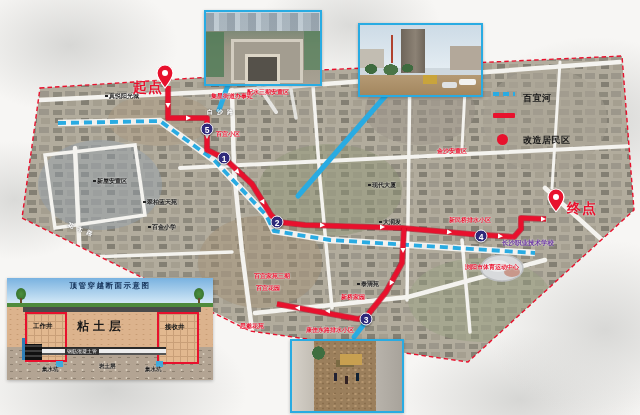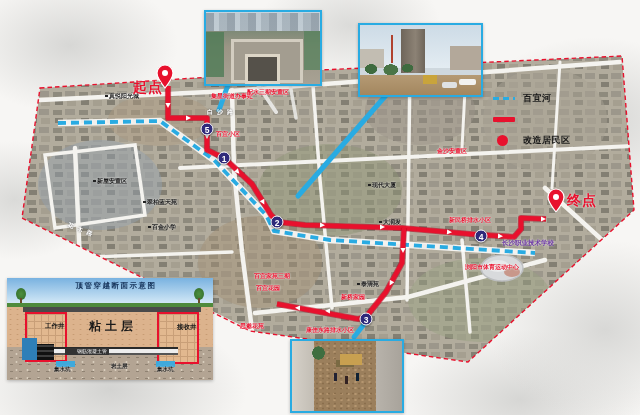--- a/index.html
+++ b/index.html
@@ -38,21 +38,21 @@
     position:absolute;width:13px;height:13px;border-radius:50%;
     background:#2f2a7b;border:1.5px solid #fff;box-sizing:border-box;
     color:#fff;font-size:8.5px;font-weight:bold;
     display:flex;align-items:center;justify-content:center;
     transform:translate(-50%,-50%);box-shadow:0 1px 2px rgba(0,0,0,.45);
   }
   .pin-label{position:absolute;color:#e8112d;font-weight:bold;font-size:14px;letter-spacing:1px;text-shadow:0 0 2px rgba(255,255,255,.9);}
 
   
   .legend{position:absolute;left:493px;top:92px;}
-  .legend-row{display:flex;align-items:center;margin-bottom:8px;height:13px;}
+  .legend-row{display:flex;margin-bottom:8px;height:13px;}
   .sw{flex:0 0 auto;margin-right:8px;}
   .sw-dash{width:22px;height:3.5px;background:repeating-linear-gradient(90deg,#29abe2 0 6px,transparent 6px 10px);}
   .sw-solid{width:22px;height:4.5px;background:#e8112d;border-radius:1px;}
   .sw-dot-p{width:12px;height:12px;border-radius:50%;background:#2f2a7b;margin-left:4px;margin-right:14px;}
   .sw-dot-r{width:11px;height:11px;border-radius:50%;background:#e8112d;margin-left:4px;margin-right:15px;}
   .legend-label{font-size:9px;font-weight:bold;color:#1a1a1a;letter-spacing:.5px;white-space:nowrap;}
 
   
   .photo{position:absolute;border:2.5px solid #29abe2;background:#cfd8de;box-shadow:0 1px 3px rgba(0,0,0,.25);overflow:hidden;}
   .photo>div{position:absolute;}
@@ -80,21 +80,21 @@
   .p3-bldgr{right:0;top:0;width:24%;height:100%;background:linear-gradient(90deg,#b8b3ab,#a8a39b);}
   .p3-trench{left:20%;right:24%;top:0;height:100%;background:#9b7f5c;background-image:radial-gradient(#8a6e4c 1px,transparent 1.4px),radial-gradient(#b59670 1px,transparent 1.4px);background-size:6px 5px,7px 6px;background-position:0 0,3px 2px;}
   .p3-tree{left:16%;top:4%;width:16%;height:26%;background:radial-gradient(60% 60% at 50% 50%,#3f6e40 60%,transparent 62%);}
   .p3-exc{left:44%;top:18%;width:20%;height:16%;background:#c8a050;box-shadow:-6px 4px 0 -2px #7a6a43;}
   .p3-w1{left:38%;top:46%;width:3px;height:8px;background:#223;}
   .p3-w2{left:48%;top:50%;width:3px;height:8px;background:#322;}
   .p3-w3{left:58%;top:46%;width:3px;height:8px;background:#123;}
 
   
   .xsection{position:absolute;left:7px;top:278px;width:206px;height:102px;background:#cfe3f2;box-shadow:0 1px 3px rgba(0,0,0,.25);overflow:hidden;}
-  .xsection>div{position:absolute;padding-left:12px;}
+  .xsection>div{position:absolute;}
   .xs-sky{left:0;right:0;top:0;height:27px;background:linear-gradient(#79b2e0,#d9ecf8);}
   .xs-title{left:0;right:0;top:3px;text-align:center;font-size:7.5px;font-weight:bold;color:#17355c;letter-spacing:1.5px;}
   .xs-grass{left:0;right:0;top:25px;height:4px;background:#4e8a3c;}
   .xs-clay{left:0;right:0;top:29px;height:40px;background:#dcb38d;background-image:radial-gradient(#c79c74 .8px,transparent 1.1px);background-size:7px 5px;}
   .xs-cap{left:16px;right:12px;top:29px;height:5px;background:#4a4a4a;}
   .xs-rock{left:0;right:0;top:69px;bottom:0;background:#b3a493;background-image:radial-gradient(#8f8272 1px,transparent 1.3px),radial-gradient(#d8cdbc 1px,transparent 1.3px);background-size:9px 7px,11px 8px;background-position:0 0,4px 3px;}
   .xs-clay-label{left:70px;top:40px;font-size:12px;font-weight:bold;color:#1a1a1a;font-family:"Liberation Serif",serif;letter-spacing:4px;}
   .xs-shaft{border:2px solid #e8112d;box-sizing:border-box;background:#e2b88f;background-image:linear-gradient(#c99f78 1px,transparent 1px),linear-gradient(90deg,#c99f78 1px,transparent 1px);background-size:7px 7px;}
   .xs-shaft-work{left:18px;top:34px;width:42px;height:50px;}
   .xs-shaft-recv{left:150px;top:34px;width:42px;height:52px;}
@@ -248,21 +248,21 @@
 
   <div id="points-layer">
       <div class="cpoint" style="left: 224px; top: 158px;">1</div>
       <div class="cpoint" style="left: 277px; top: 222px;">2</div>
       <div class="cpoint" style="left: 366px; top: 319px;">3</div>
       <div class="cpoint" style="left: 481px; top: 236px;">4</div>
       <div class="cpoint" style="left: 207px; top: 129px;">5</div>
     </div>
 
   <span class="pin-label" style="left:133px;top:79px;">起点</span>
-  <span class="pin-label" style="left:567px;top:192px;">终点</span>
+  <span class="pin-label" style="left:567px;top:200px;">终点</span>
 
   <div class="legend">
     <div class="legend-row">
       <span class="sw sw-dash"></span>
       <span class="legend-label">百宜河</span>
     </div>
     <div class="legend-row">
       <span class="sw sw-solid"></span>
     </div>
     <div class="legend-row">

